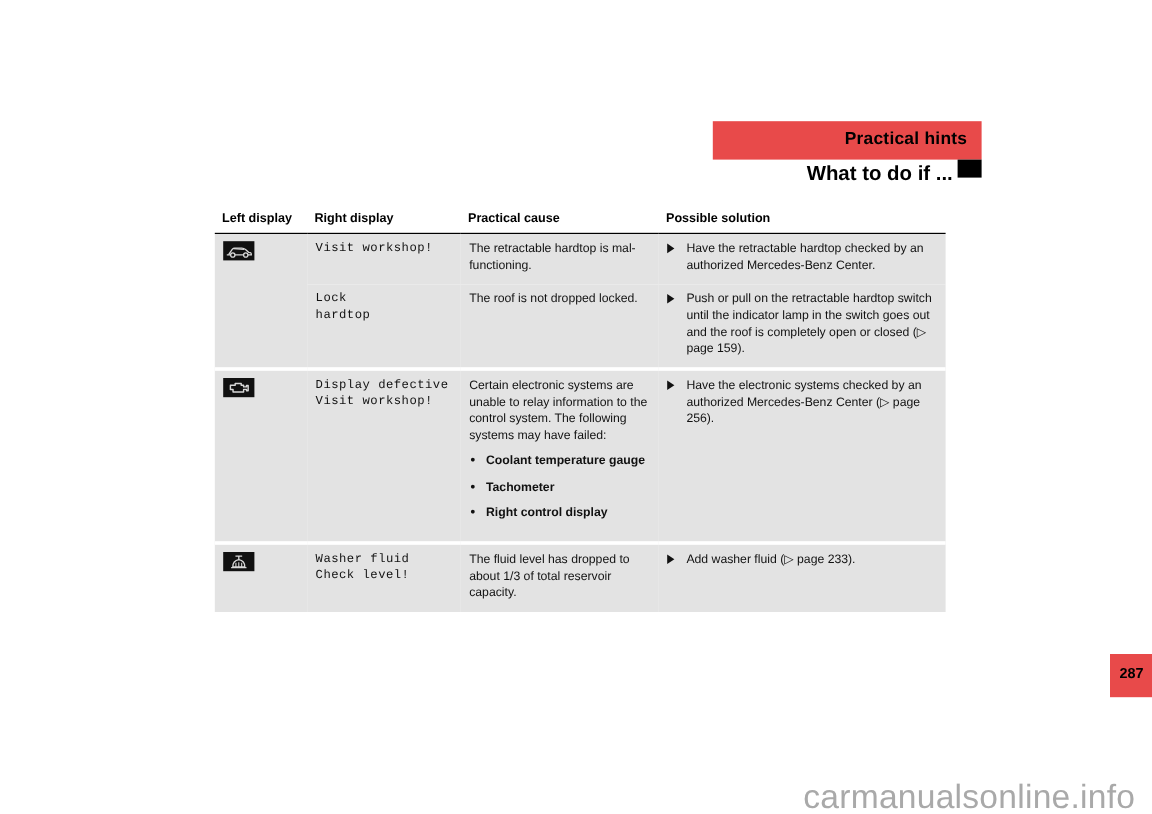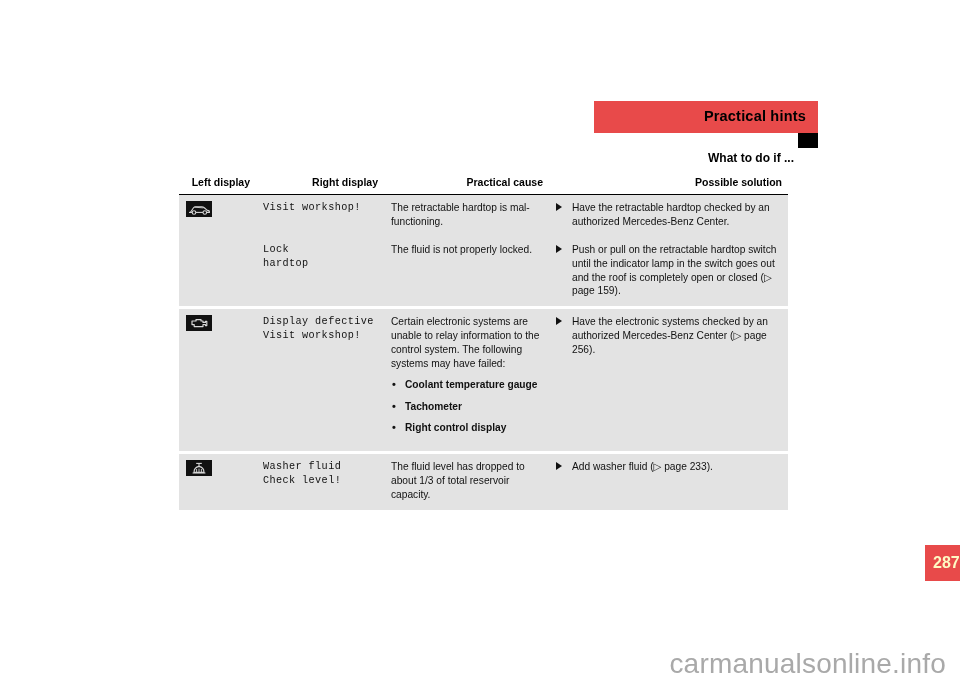--- a/index.html
+++ b/index.html
@@ -39,24 +39,23 @@
     left: 594px;
     top: 133px;
     width: 224px;
     height: 18px;
   }
   .section-label {
     position: absolute;
     right: 24px;
     top: 2px;
     color: #000000;
-    font-size: 12px;
+    font-size: 17px;
     font-weight: bold;
     white-space: nowrap;
-    margin-top: 16px;
   }
   .section-marker {
     position: absolute;
     right: 0;
     top: 0;
     width: 20px;
     height: 15px;
     background: #000000;
   }
 
@@ -72,21 +71,21 @@
     width: 609px;
     table-layout: fixed;
   }
   table.hints col.c-left    { width: 77px; }
   table.hints col.c-right   { width: 128px; }
   table.hints col.c-cause   { width: 165px; }
   table.hints col.c-sol     { width: 239px; }
 
   table.hints th {
     background: #ffffff;
-    text-align: right;
+    text-align: left;
     vertical-align: top;
     font-size: 10.5px;
     font-weight: bold;
     color: #000000;
     padding: 2px 6px 6px 6px;
     border-bottom: 1.5px solid #000000;
   }
   table.hints td {
     background: #e3e3e3;
     vertical-align: top;
@@ -177,22 +176,22 @@
     left: 925px;
     top: 545px;
     width: 45px;
     height: 36px;
     background: #e84a4a;
   }
   .page-number {
     position: absolute;
     left: 8px;
     top: 9px;
-    color: #fef9c3;
-    font-size: 16px;
+    color: #000000;
+    font-size: 12px;
     font-weight: bold;
   }
 
   
   .watermark {
     position: absolute;
     left: 0;
     right: 14px;
     top: 648px;
     text-align: right;
@@ -250,21 +249,21 @@
           <div class="sol-item">
             <span class="sol-arrow"></span>
             <span>Have the retractable hardtop checked by an authorized Mercedes-Benz Center.</span>
           </div>
         </td>
       </tr>
 
       <tr>
         <td class="right-cell sep-top">Lock
 hardtop</td>
-        <td class="cause-cell sep-top">The fluid is not properly locked.</td>
+        <td class="cause-cell sep-top">The roof is not dropped locked.</td>
         <td class="sol-cell sep-top">
           <div class="sol-item">
             <span class="sol-arrow"></span>
             <span>Push or pull on the retractable hardtop switch until the indicator lamp in the switch goes out and the roof is completely open or closed (▷ page 159).</span>
           </div>
         </td>
       </tr>
 
       <tr class="group-start">
         <td class="left-cell">

